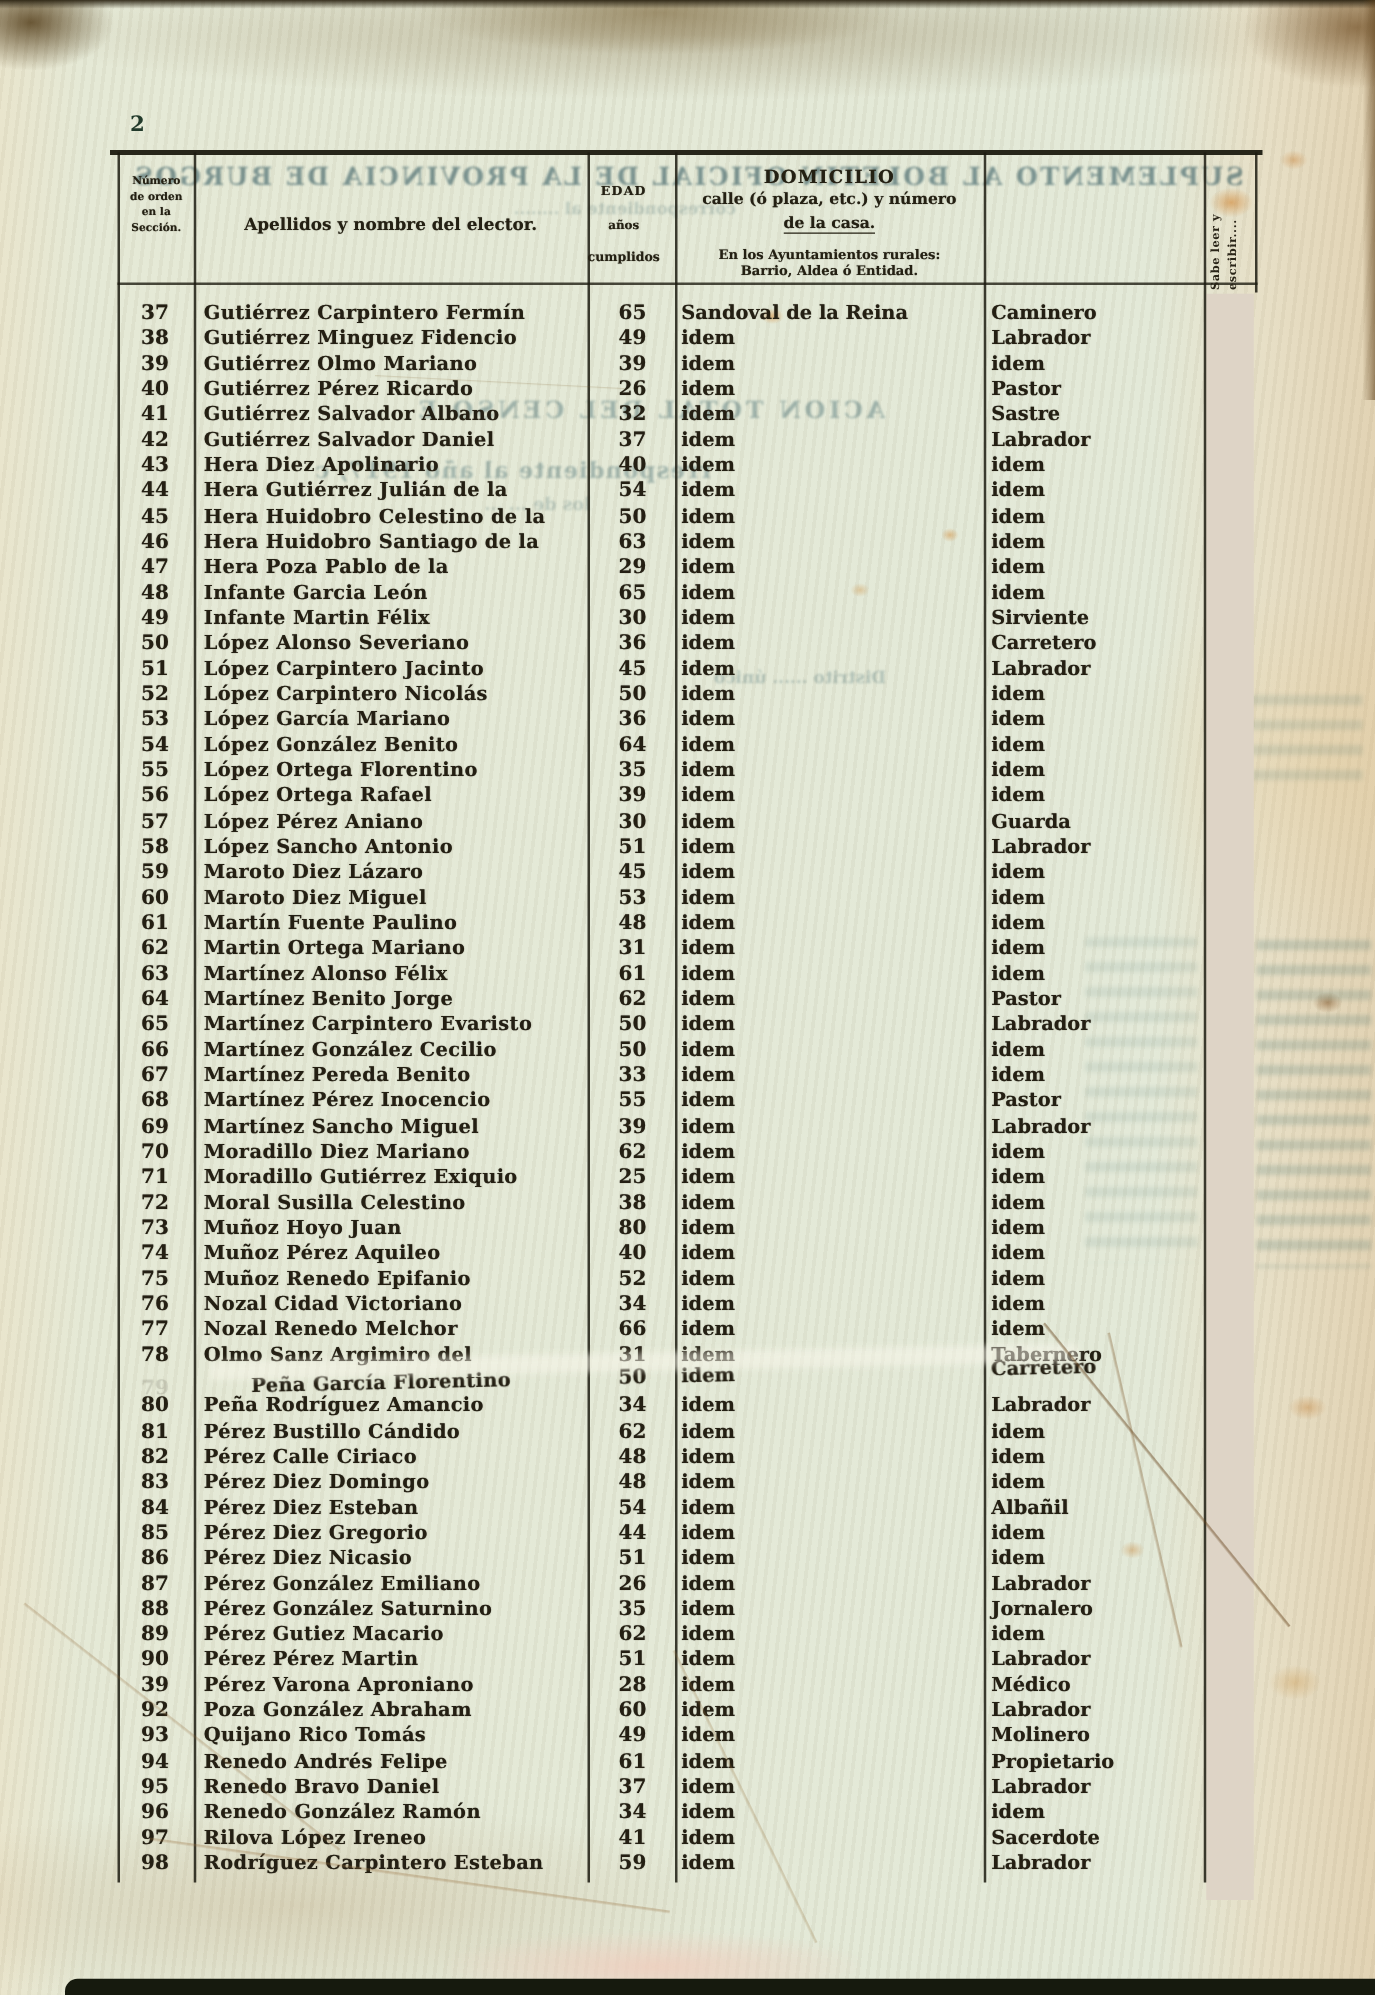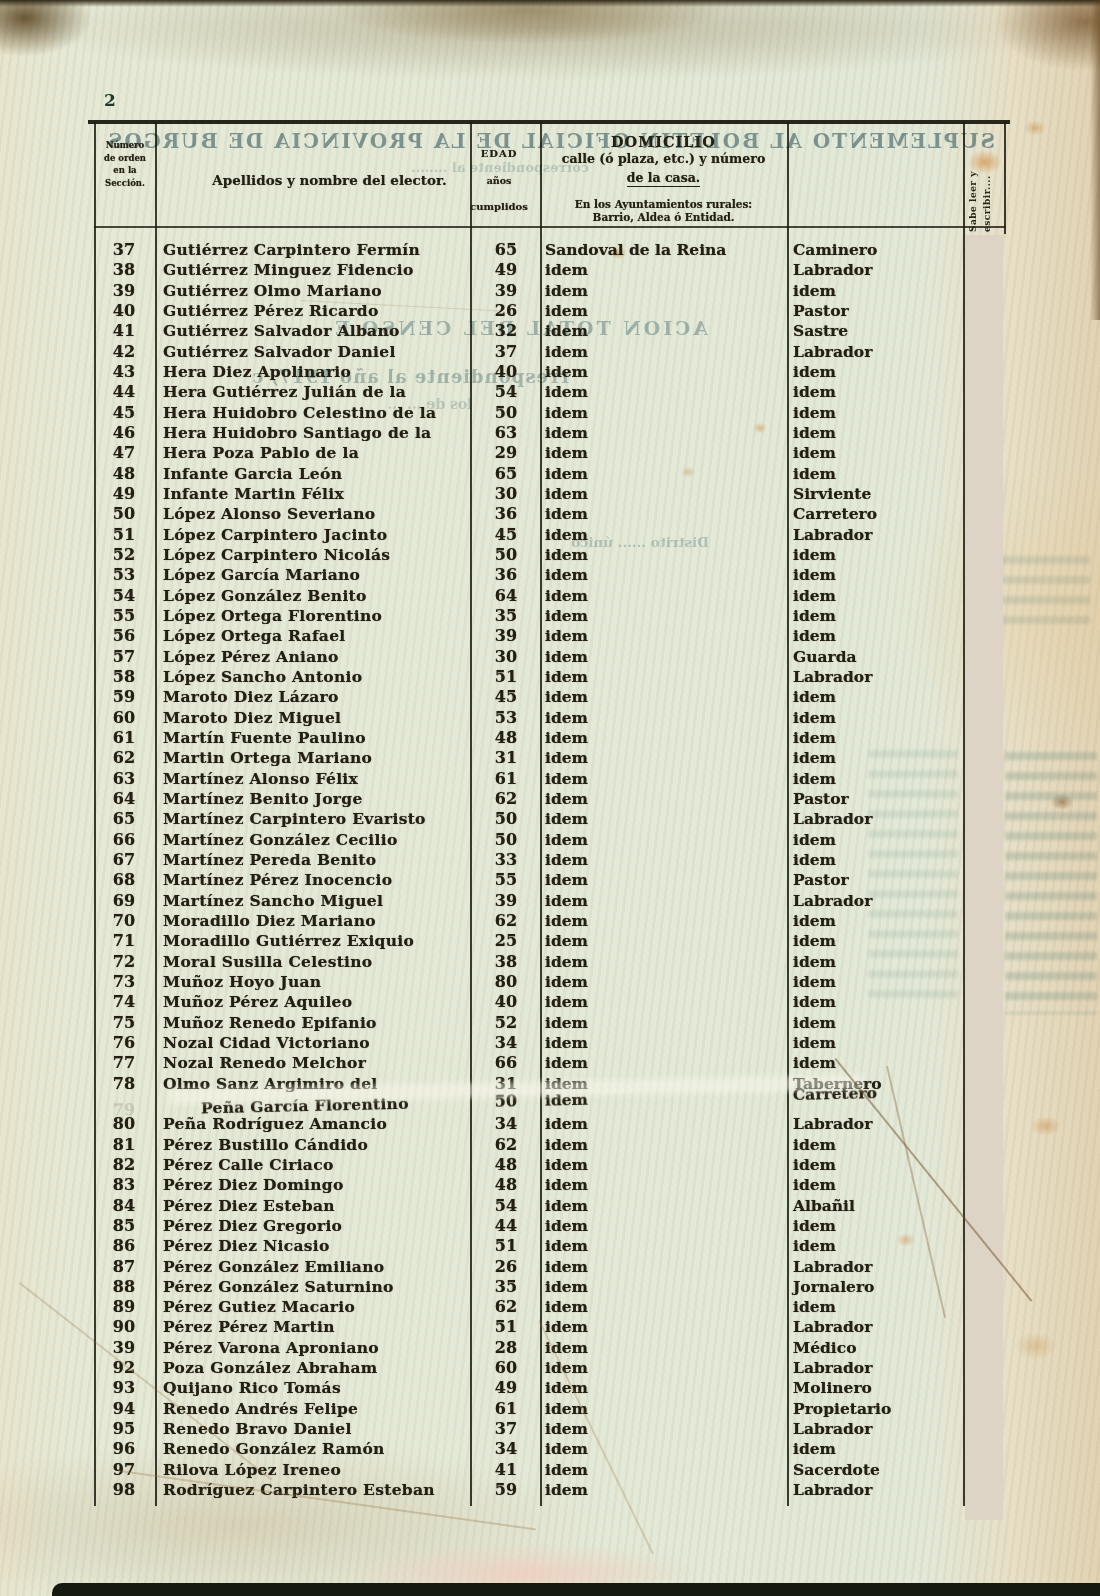--- a/index.html
+++ b/index.html
@@ -110,21 +110,21 @@
   <div class="vline" style="left:787px;top:122px;height:1384px;"></div>
   <div class="vline" style="left:963px;top:122px;height:1384px;"></div>
   <div class="vline" style="left:1004px;top:122px;height:112px;"></div>
 
   <div class="colhead" style="left:95px;top:139px;width:60px;font-size:8.5px;line-height:12.5px;">
     <div>Número</div>
     <div>de orden</div>
     <div>en la</div>
     <div>Sección.</div>
   </div>
-  <div class="colhead" style="left:174px;top:172px;width:311px;font-size:13.5px;">Apellidos y nombre del elector.</div>
+  <div class="colhead" style="left:157px;top:172px;width:311px;font-size:13.5px;">Apellidos y nombre del elector.</div>
   <div class="colhead" style="left:470px;top:148px;width:58px;font-size:10px;">
     <div style="letter-spacing:1px;">EDAD</div>
     <div style="margin-top:16px;font-size:9.5px;">años</div>
     <div style="margin-top:15px;">cumplidos</div>
   </div>
   <div class="colhead" style="left:542px;top:133px;width:243px;">
     <div style="font-size:14.5px;letter-spacing:1px;">DOMICILIO</div>
     <div style="font-size:12.5px;margin-top:1px;">calle (ó plaza, etc.) y número</div>
     <div style="margin-top:1px;"><span class="underln" style="font-size:12.5px;">de la casa.</span></div>
     <div style="font-size:10.5px;margin-top:12px;">En los Ayuntamientos rurales:</div>

